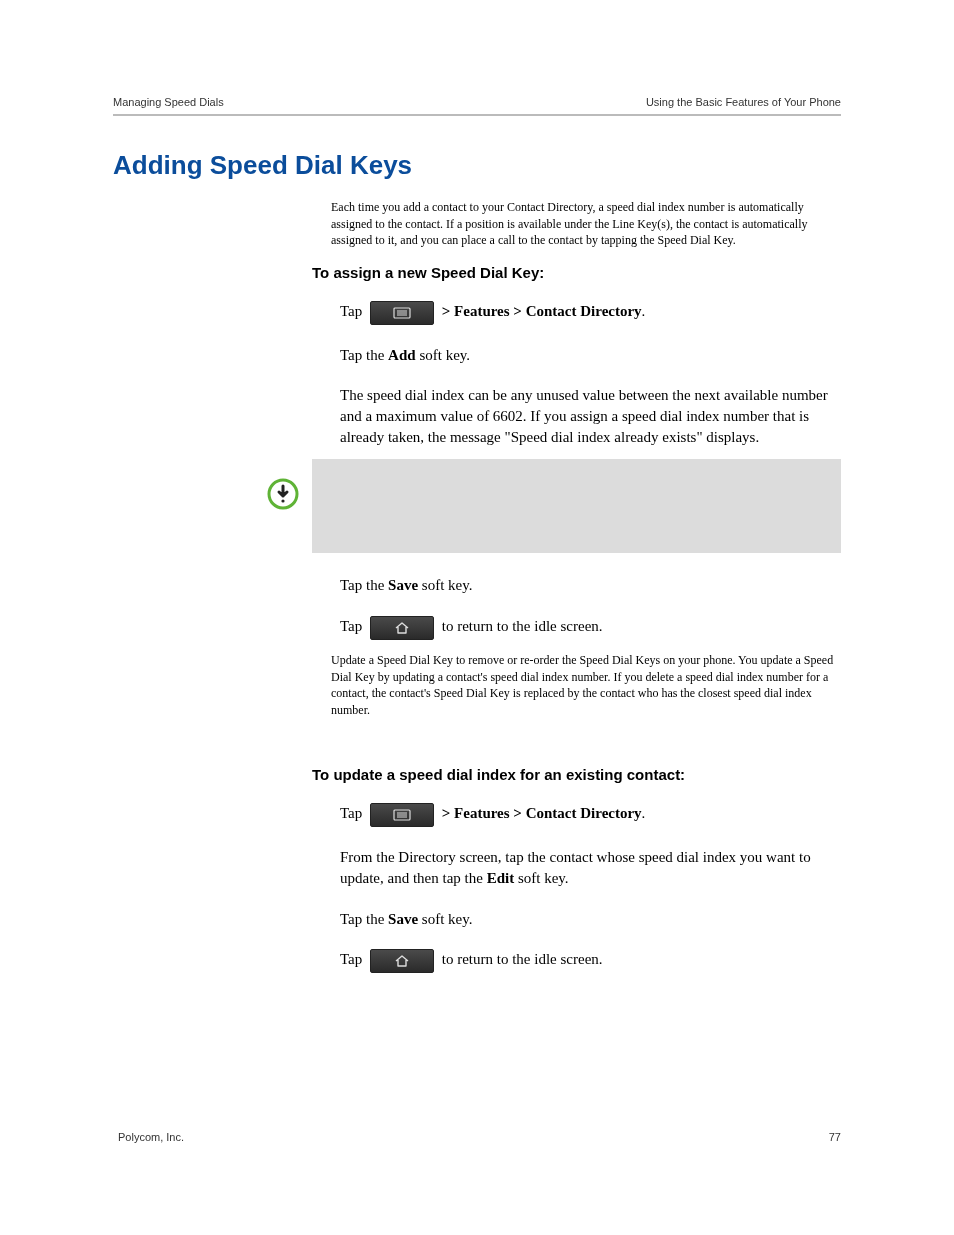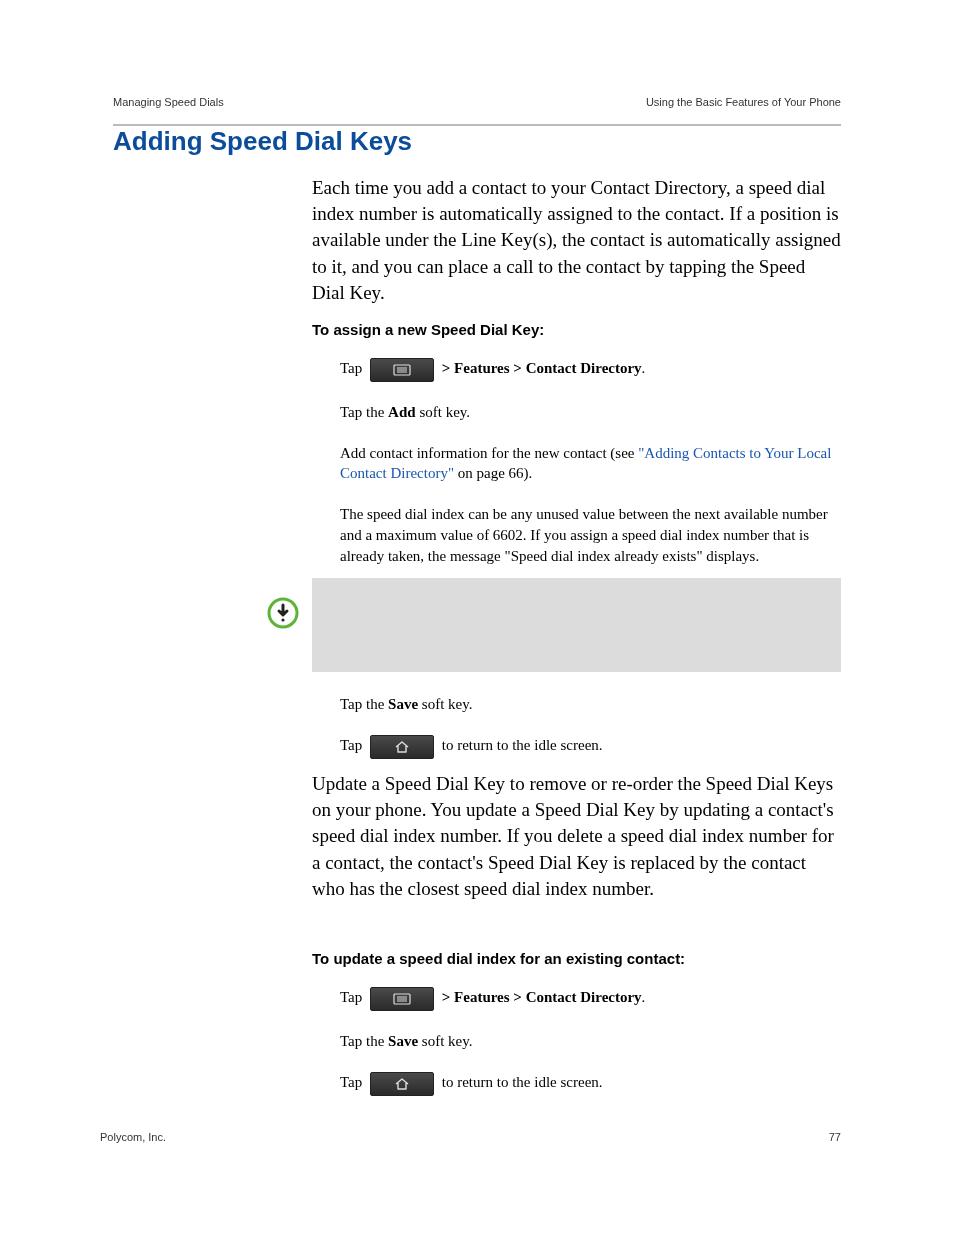--- a/index.html
+++ b/index.html
@@ -15,37 +15,39 @@
     position: relative;
     box-sizing: border-box;
     padding: 96px 113px 50px 113px;
   }
   .header-row {
     display: flex;
     justify-content: space-between;
     font-family: "Segoe UI", Arial, sans-serif;
     font-size: 11px;
     color: #333;
-    padding-bottom: 16px;
+    padding-bottom: 6px;
     border-bottom: 2px solid #bbb;
   }
   .h1 {
     font-family: "Segoe UI Semibold", "Segoe UI", Arial, sans-serif;
     font-weight: 600;
     color: #0b4d9b;
     font-size: 26px;
+    margin-top: 34px;
     margin-bottom: 18px;
   }
   .body-col {
     margin-left: 199px;
   }
   .para {
-    font-size: 19px;
+    font-size: 12px;
     line-height: 1.38;
     margin-bottom: 12px;
+    margin-left: 19px;
   }
   .sub {
     font-family: "Segoe UI Semibold", "Segoe UI", Arial, sans-serif;
     font-weight: 600;
     font-size: 15px;
     margin-top: 15px;
     margin-bottom: 10px;
   }
   .step {
     font-size: 15px;
@@ -92,21 +94,21 @@
     background: #dcdcdc;
     min-height: 70px;
     padding: 12px 16px;
     font-family: Arial, sans-serif;
     font-size: 12.5px;
     line-height: 1.35;
     color: #333;
   }
   .footer-row {
     position: absolute;
-    left: 100px;
+    left: 118px;
     right: 113px;
     bottom: 92px;
     display: flex;
     justify-content: space-between;
     font-family: "Segoe UI", Arial, sans-serif;
     font-size: 11px;
     color: #333;
   }
 </style>
 </head>
@@ -136,23 +138,20 @@
           <line x1="4" y1="8" x2="14" y2="8" stroke="#ddd" stroke-width="1"></line>
         </svg>
       </span>
       <span class="bold"> &gt; Features &gt; Contact Directory</span><span>.</span>
     </div>
 
     <div class="step">
       <span>Tap the </span><span class="bold">Add</span><span> soft key.</span>
     </div>
 
-    <div class="step">
-      <span>Add contact information for the new contact (see </span><span class="link">"Adding Contacts to Your Local Contact Directory"</span><span> on page 66).</span>
-    </div>
 
     <div class="step">The speed dial index can be any unused value between the next available number and a maximum value of 6602. If you assign a speed dial index number that is already taken, the message "Speed dial index already exists" displays.</div>
 
     <div class="note-row">
       <div class="note-icon-wrap">
         <svg width="34" height="34" viewBox="0 0 34 34">
           <circle cx="17" cy="17" r="14" fill="none" stroke="#5fb336" stroke-width="3"></circle>
           <path d="M17 9 L17 19 M17 19 L13 15 M17 19 L21 15" stroke="#222" stroke-width="3" fill="none" stroke-linecap="round" stroke-linejoin="round"></path>
           <circle cx="17" cy="24" r="1.6" fill="#222"></circle>
         </svg>
@@ -187,20 +186,23 @@
         <svg width="18" height="12" viewBox="0 0 18 12">
           <rect x="1" y="1" width="16" height="10" rx="1" fill="none" stroke="#ddd" stroke-width="1.2"></rect>
           <line x1="4" y1="4" x2="14" y2="4" stroke="#ddd" stroke-width="1"></line>
           <line x1="4" y1="6" x2="14" y2="6" stroke="#ddd" stroke-width="1"></line>
           <line x1="4" y1="8" x2="14" y2="8" stroke="#ddd" stroke-width="1"></line>
         </svg>
       </span>
       <span class="bold"> &gt; Features &gt; Contact Directory</span><span>.</span>
     </div>
 
+    <div class="step">
+      <span>From the Directory screen, tap the contact whose speed dial index you want to update, and then tap the </span><span class="bold">Edit</span><span> soft key.</span>
+    </div>
 
 
 
     <div class="step">
       <span>Tap the </span><span class="bold">Save</span><span> soft key.</span>
     </div>
 
     <div class="step">
       <span>Tap </span>
       <span class="btn-icon">

